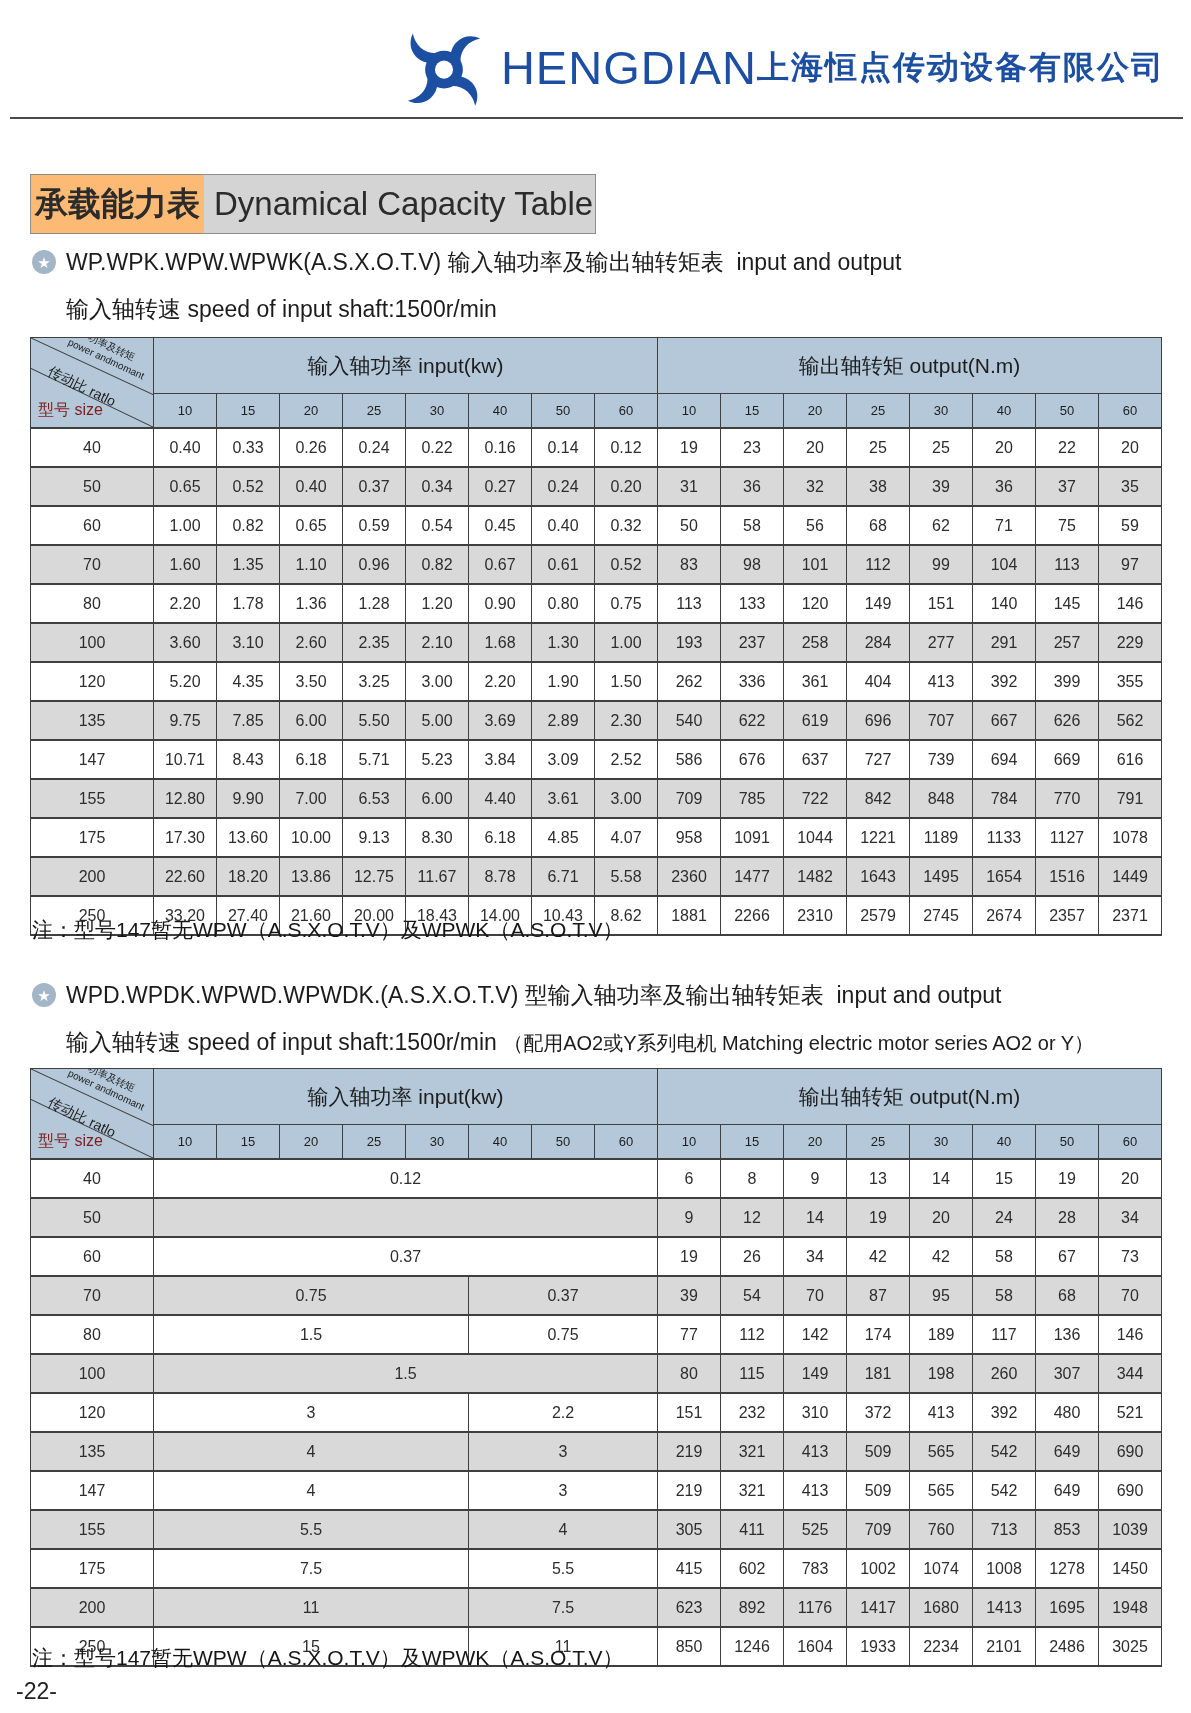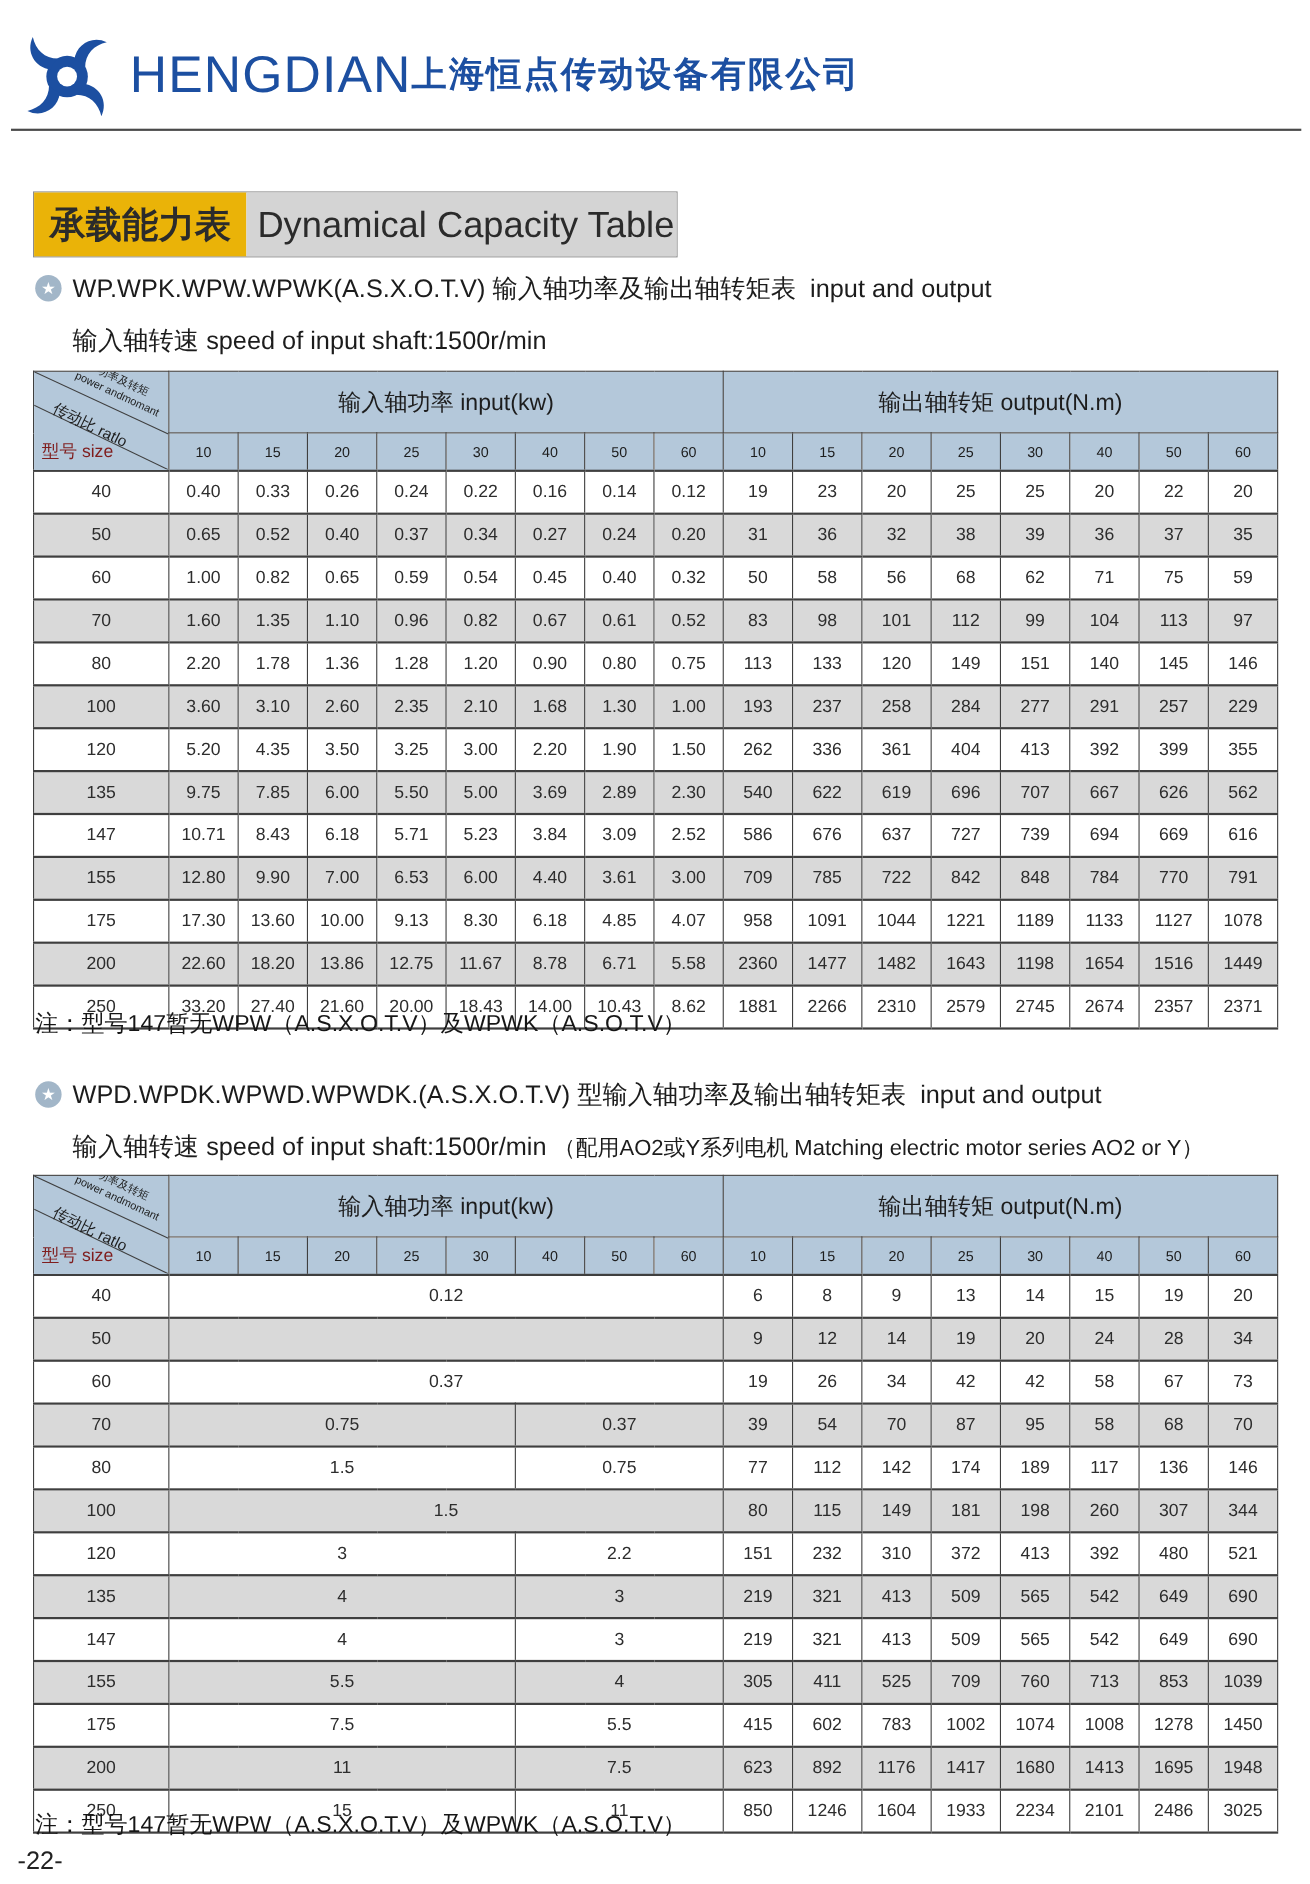--- a/index.html
+++ b/index.html
@@ -1,32 +1,32 @@
 <!DOCTYPE html>
 <html><head>
 <meta charset="utf-8">
 <style>
   html,body{margin:0;padding:0;background:#fff;}
   .page{position:relative;width:1191px;height:1713px;background:#ffffff;overflow:hidden;
         font-family:"Liberation Sans","DejaVu Sans",sans-serif;}
 
   
   .top{position:absolute;left:20px;right:26px;top:20px;height:95px;display:flex;
-       justify-content:flex-start;align-items:center;}
+       justify-content:flex-end;align-items:center;}
   .brand{display:flex;align-items:center;gap:16px;}
   .brand-name{font-size:47px;color:#1c4fa1;letter-spacing:1px;}
   .company{font-family:"Liberation Serif","DejaVu Serif",serif;font-weight:bold;
            font-size:32px;color:#1c4fa1;letter-spacing:2px;}
   .rule{position:absolute;left:10px;right:8px;top:117px;height:0;border-top:2px solid #4a4a4a;}
 
   
   .title-bar{position:absolute;left:30px;top:174px;height:58px;display:inline-flex;
              border:1px solid #8d8d8d;}
-  .title-zh{background:#eab308;color:#2b2b2b;font-weight:bold;font-size:33px;
-            display:flex;align-items:center;padding:0 14px;}
+  .title-zh{background:#fdba74;color:#2b2b2b;font-weight:bold;font-size:33px;
+            display:flex;align-items:center;padding:0 4px;}
   .title-en{background:#d4d4d4;color:#2b2b2b;font-size:33px;display:flex;align-items:center;
             padding:0 2px 0 10px;}
 
   
   .sec-head{position:absolute;left:32px;display:flex;gap:10px;}
   .bullet{flex:0 0 auto;width:24px;height:24px;margin-top:3px;border-radius:50%;
           background:#a2b6c8;color:#ffffff;display:inline-flex;align-items:center;
           justify-content:center;font-size:15px;line-height:1;}
   .sec-lines{color:#1c1c1c;}
   .sec-line1{font-size:23px;white-space:pre;}
@@ -367,21 +367,21 @@
           <td>13.86</td>
           <td>12.75</td>
           <td>11.67</td>
           <td>8.78</td>
           <td>6.71</td>
           <td>5.58</td>
           <td>2360</td>
           <td>1477</td>
           <td>1482</td>
           <td>1643</td>
-          <td>1198</td>
+          <td>1495</td>
           <td>1654</td>
           <td>1516</td>
           <td>1449</td>
         </tr>
         <tr>
           <td>250</td>
           <td>33.20</td>
           <td>27.40</td>
           <td>21.60</td>
           <td>20.00</td>

